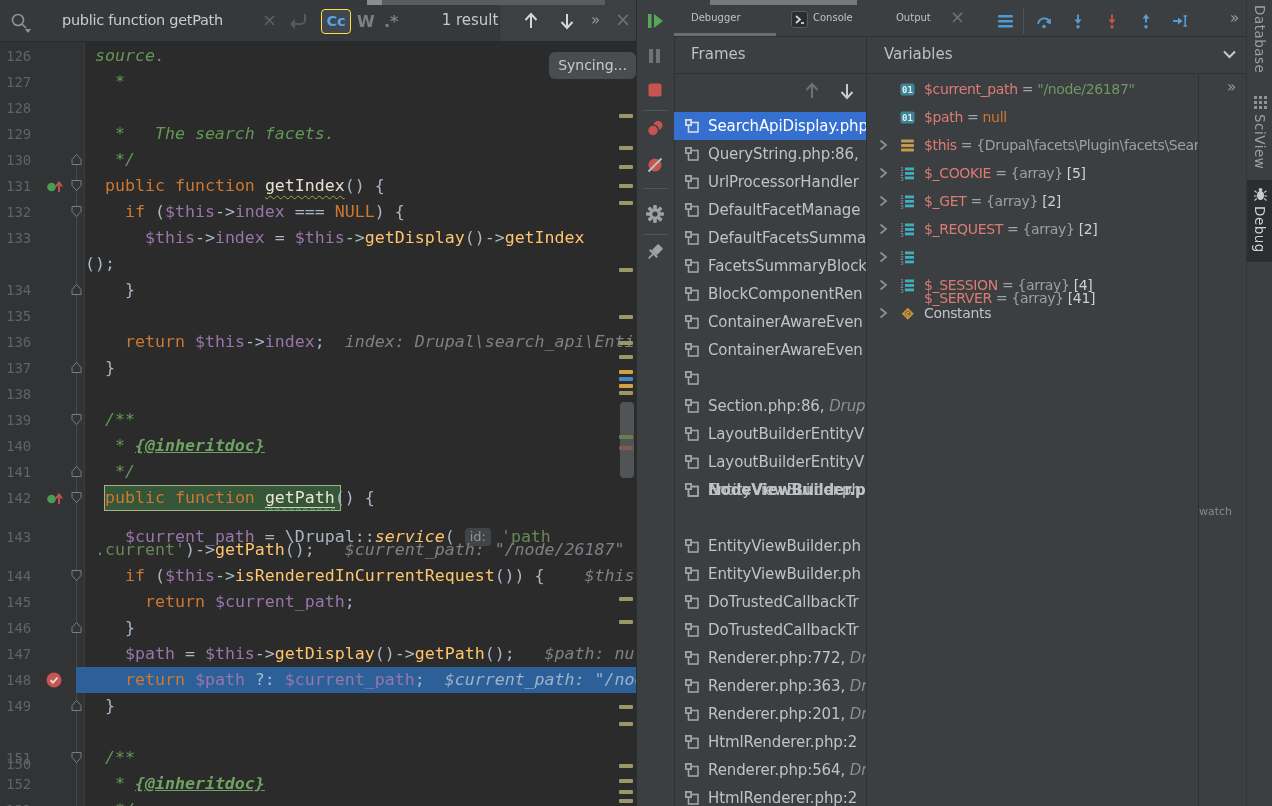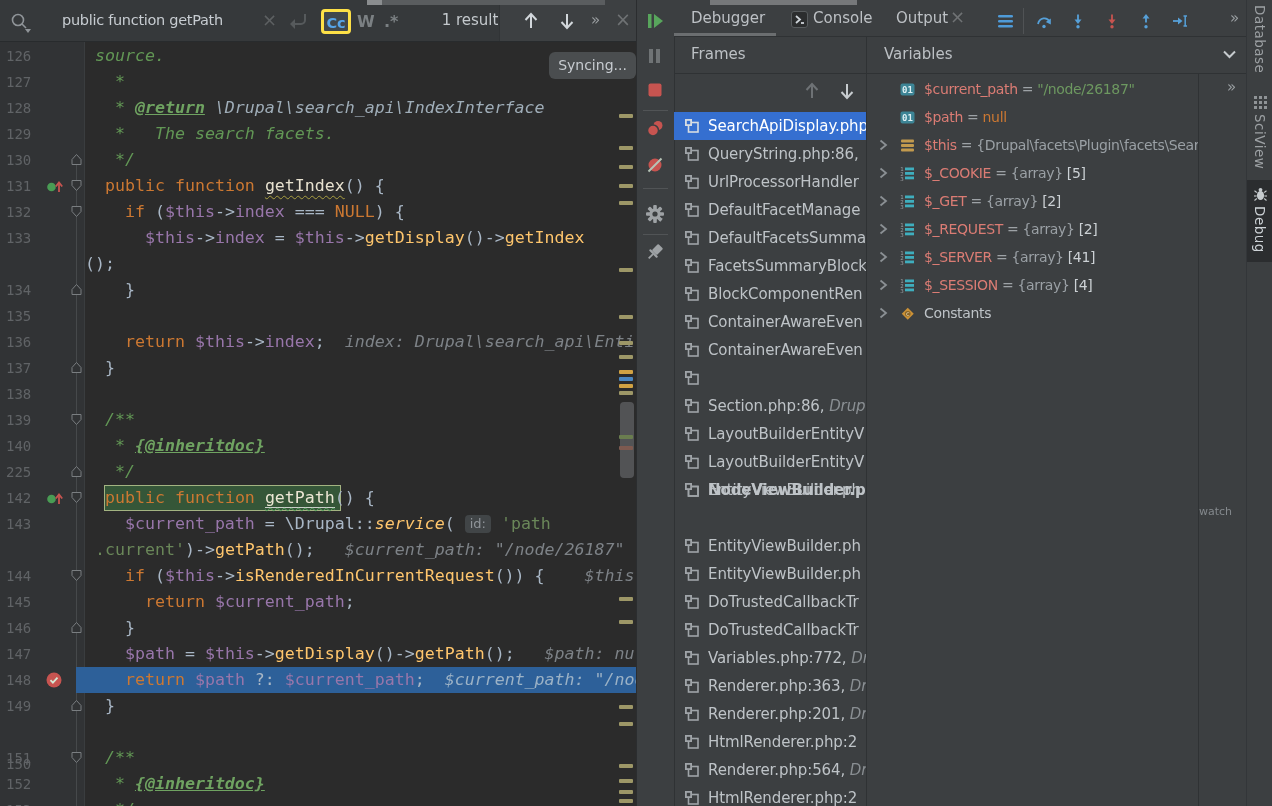--- a/index.html
+++ b/index.html
@@ -6,21 +6,21 @@
   html,body { width:1272px; height:806px; overflow:hidden; background:#3c3f41;
               font-family:"DejaVu Sans", sans-serif; }
   #app { position:relative; width:1272px; height:806px; background:#3c3f41; }
   .abs { position:absolute; }
 
   
   #search-bar { left:0; top:0; width:636px; height:42px; background:#3d4042; border-bottom:1px solid #282b2d; }
   #search-field-bg { left:0; top:0; width:500px; height:41px; background:#36393b; border-right:1px solid #313436; }
   #search-query { left:62px; top:0; height:41px; line-height:41px; font-size:14.5px; letter-spacing:-0.3px; color:#c7ccd1; white-space:pre; }
   .sbtn { font-size:16px; color:#5d6062; }
-  #toggle-case { left:321px; top:9px; width:30px; height:25px; background:#41474c; border:3px solid #fde047;
+  #toggle-case { left:321px; top:9px; width:30px; height:25px; background:#41474c; border:1px solid #fde047;
                  border-radius:4px; color:#56a4e8; font-size:14.5px; font-weight:bold; text-align:center; line-height:23px; }
   .toggle-plain { top:9px; height:25px; color:#7b8083; font-size:16px; font-weight:bold; line-height:25px; }
   #result-count { left:430px; top:0; width:80px; height:41px; line-height:41px; text-align:center; font-size:15px; color:#c3c8cc; }
 
   
   #editor { left:0; top:42px; width:636px; height:764px; background:#2b2b2b; overflow:hidden; }
   #gutter-bg { left:0; top:0; width:85px; height:764px; background:#313335; border-right:1px solid #3a3d3f; }
   #fold-line { left:76px; top:120px; width:1px; height:644px; background:#46494b; }
   .code-row { position:absolute; left:0; width:636px; height:26px; }
   .lnum { position:absolute; left:6px; top:0; width:44px; height:26px; line-height:26px; text-align:left;
@@ -47,21 +47,21 @@
   #match-box { left:104px; width:237px; height:26px; background:#355638; border:1px solid #a3b381; }
   #syncing-badge { left:549px; top:10px; width:87px; height:27px; background:#4a4d4f; border-radius:6px;
                    color:#c7cbd0; font-size:14px; text-align:center; line-height:27px; }
   .stripe-mark { position:absolute; left:619px; width:14px; height:4px; border-radius:1px; }
   #scroll-thumb { left:620px; width:14px; background:rgba(164,168,172,0.33); border-radius:4px; }
 
   
   #debug-pane { left:636px; top:0; width:610px; height:806px; background:#3c3f41; border-left:1px solid #2b2d2f; }
   .vline { position:absolute; width:1px; background:#2f3234; }
   .hline { position:absolute; height:1px; background:#2f3234; }
-  .dbg-tab { position:absolute; top:0; height:36px; line-height:36px; font-size:15px; color:#bdc1c5; }
+  .dbg-tab { position:absolute; top:0; height:36px; line-height:36px; font-size:10px; color:#bdc1c5; }
   #tab-underline { left:37px; top:33px; width:102px; height:3px; background:#6b6e70; }
   .icon16 { position:absolute; width:16px; height:16px; }
   .tbsep { position:absolute; top:8px; width:1px; height:26px; background:#505355; }
 
   #frames-title, #vars-title { position:absolute; top:36px; height:37px; line-height:37px; font-size:15px; color:#bcc0c4; }
   .frame-row { position:absolute; left:37px; width:192px; height:28px; }
   .frame-row.sel { background:#356fd0; }
   .frame-label { position:absolute; left:34px; top:0; height:28px; line-height:28px; font-size:15px; letter-spacing:-0.1px;
                  color:#bec3c7; white-space:pre; }
   .frame-row.sel .frame-label { color:#ffffff; }
@@ -125,21 +125,20 @@
         <div class="code-row" style="top: 1px;">
           <div class="lnum">126</div>
           <div class="code-text"><span class="c-d"> source.</span></div>
         </div>
         <div class="code-row" style="top: 27px;">
           <div class="lnum">127</div>
           <div class="code-text"><span class="c-d">   *</span></div>
         </div>
         <div class="code-row" style="top: 53px;">
           <div class="lnum">128</div>
-          <div class="code-text"><span class="c-d">   * </span><span class="c-dt">@return</span><span class="c-di"> \Drupal\search_api\IndexInterface</span></div>
         </div>
         <div class="code-row" style="top: 79px;">
           <div class="lnum">129</div>
           <div class="code-text"><span class="c-d">   *   The search facets.</span></div>
         </div>
         <div class="code-row" style="top: 105px;">
           <div class="lnum">130</div>
           <svg width="11" height="13" style="position: absolute; left: 71px; top: 6px;">
             <polygon points="1,11.5 10,11.5 10,6.5 5.5,1.5 1,6.5" fill="#313335" stroke="#7a7e81"></polygon>
           </svg>
@@ -202,40 +201,40 @@
           <svg width="11" height="13" style="position: absolute; left: 71px; top: 6px;">
             <polygon points="1,1.5 10,1.5 10,6.5 5.5,11.5 1,6.5" fill="#313335" stroke="#7a7e81"></polygon>
           </svg>
           <div class="code-text"><span class="c-d">  /**</span></div>
         </div>
         <div class="code-row" style="top: 391px;">
           <div class="lnum">140</div>
           <div class="code-text"><span class="c-d">   * </span><span class="c-dt">{@inheritdoc}</span></div>
         </div>
         <div class="code-row" style="top: 417px;">
-          <div class="lnum">225</div>
+          <div class="lnum">141</div>
           <svg width="11" height="13" style="position: absolute; left: 71px; top: 6px;">
             <polygon points="1,11.5 10,11.5 10,6.5 5.5,1.5 1,6.5" fill="#313335" stroke="#7a7e81"></polygon>
           </svg>
           <div class="code-text"><span class="c-d">   */</span></div>
         </div>
         <div class="code-row" style="top: 443px;">
           <div class="abs" id="match-box" style="top: 0px;"></div>
           <div class="lnum">142</div>
           <svg width="18" height="18" style="position: absolute; left: 46px; top: 4px;">
             <circle cx="5.5" cy="10" r="4.3" fill="#499c54"></circle>
             <line x1="13" y1="15" x2="13" y2="7" stroke="#c75450" stroke-width="1.8"></line>
             <path d="M9.8 9.5 L13 5.5 L16.2 9.5" fill="none" stroke="#c75450" stroke-width="1.8"></path>
           </svg>
           <svg width="11" height="13" style="position: absolute; left: 71px; top: 6px;">
             <polygon points="1,1.5 10,1.5 10,6.5 5.5,11.5 1,6.5" fill="#313335" stroke="#7a7e81"></polygon>
           </svg>
           <div class="code-text"><span class="c-n">  </span><span class="c-k">public</span><span class="c-n"> </span><span class="c-k">function</span><span class="c-n"> </span><span class="c-decl2">getPath</span><span class="c-n">() {</span></div>
         </div>
-        <div class="code-row" style="top: 469px;">
+        <div class="code-row" style="top: 482px;">
           <div class="lnum">143</div>
           <div class="code-text"><span class="c-n">    </span><span class="c-v">$current_path</span><span class="c-n"> = \Drupal::</span><span class="c-fi">service</span><span class="c-n">( </span><span class="pill">id:</span><span class="c-s"> 'path</span></div>
         </div>
         <div class="code-row" style="top: 495px;">
           <div class="code-text"><span class="c-s"> .current'</span><span class="c-n">)-&gt;</span><span class="c-f">getPath</span><span class="c-n">();</span><span class="c-h">   $current_path: "/node/26187"</span></div>
         </div>
         <div class="code-row" style="top: 521px;">
           <div class="lnum">144</div>
           <svg width="11" height="13" style="position: absolute; left: 71px; top: 6px;">
             <polygon points="1,1.5 10,1.5 10,6.5 5.5,11.5 1,6.5" fill="#313335" stroke="#7a7e81"></polygon>
@@ -575,21 +574,21 @@
             <rect x="2.8" y="2.8" width="3.4" height="3.4" fill="#3c3f41"></rect>
           </svg>
           <div class="frame-label" style="overflow: hidden; width: 158px;"><span>DoTrustedCallbackTr</span></div>
         </div>
         <div class="frame-row" style="top: 644px;">
           <svg width="16" height="16" style="position: absolute; left: 10px; top: 6px;">
             <rect x="4.5" y="4.5" width="9.5" height="9.5" fill="none" stroke="#9fa4a8" stroke-width="1.6"></rect>
             <rect x="1" y="1" width="7" height="7" fill="#9fa4a8"></rect>
             <rect x="2.8" y="2.8" width="3.4" height="3.4" fill="#3c3f41"></rect>
           </svg>
-          <div class="frame-label" style="overflow: hidden; width: 158px;"><span>Variables.php:772, </span><span class="frame-suffix">Dr</span></div>
+          <div class="frame-label" style="overflow: hidden; width: 158px;"><span>Renderer.php:772, </span><span class="frame-suffix">Dr</span></div>
         </div>
         <div class="frame-row" style="top: 672px;">
           <svg width="16" height="16" style="position: absolute; left: 10px; top: 6px;">
             <rect x="4.5" y="4.5" width="9.5" height="9.5" fill="none" stroke="#9fa4a8" stroke-width="1.6"></rect>
             <rect x="1" y="1" width="7" height="7" fill="#9fa4a8"></rect>
             <rect x="2.8" y="2.8" width="3.4" height="3.4" fill="#3c3f41"></rect>
           </svg>
           <div class="frame-label" style="overflow: hidden; width: 158px;"><span>Renderer.php:363, </span><span class="frame-suffix">Dr</span></div>
         </div>
         <div class="frame-row" style="top: 700px;">
@@ -703,21 +702,21 @@
             <path d="M2.5 2.5 L8 7 L2.5 11.5" fill="none" stroke="#8b9094" stroke-width="1.8"></path>
           </svg>
           <svg width="15" height="16" style="position: absolute; left: 34px; top: 7px;">
             <text x="2" y="5" font-size="5.5" fill="#9aa0a4" text-anchor="middle">1</text>
             <text x="2" y="10" font-size="5.5" fill="#9aa0a4" text-anchor="middle">2</text>
             <text x="2" y="15" font-size="5.5" fill="#9aa0a4" text-anchor="middle">3</text>
             <rect x="5" y="1.5" width="9" height="2.8" fill="#3fAEBE"></rect>
             <rect x="5" y="6" width="9" height="2.8" fill="#3fAEBE"></rect>
             <rect x="5" y="10.5" width="9" height="2.8" fill="#3fAEBE"></rect>
           </svg>
-          <div class="var-label" style="overflow: hidden; width: 274px;"><span class="vname">$_SERVER</span><span class="veq"> = </span><span class="vobj">{array}</span><span class="vbadge"> [41]</span></div>
+          <div class="var-label" style="overflow: hidden; width: 274px; margin-top: 41px;"><span class="vname">$_SERVER</span><span class="veq"> = </span><span class="vobj">{array}</span><span class="vbadge"> [41]</span></div>
         </div>
         <div class="var-row" style="top: 271px;">
           <svg width="10" height="14" style="position: absolute; left: 12px; top: 7px;">
             <path d="M2.5 2.5 L8 7 L2.5 11.5" fill="none" stroke="#8b9094" stroke-width="1.8"></path>
           </svg>
           <svg width="15" height="16" style="position: absolute; left: 34px; top: 7px;">
             <text x="2" y="5" font-size="5.5" fill="#9aa0a4" text-anchor="middle">1</text>
             <text x="2" y="10" font-size="5.5" fill="#9aa0a4" text-anchor="middle">2</text>
             <text x="2" y="15" font-size="5.5" fill="#9aa0a4" text-anchor="middle">3</text>
             <rect x="5" y="1.5" width="9" height="2.8" fill="#3fAEBE"></rect>

